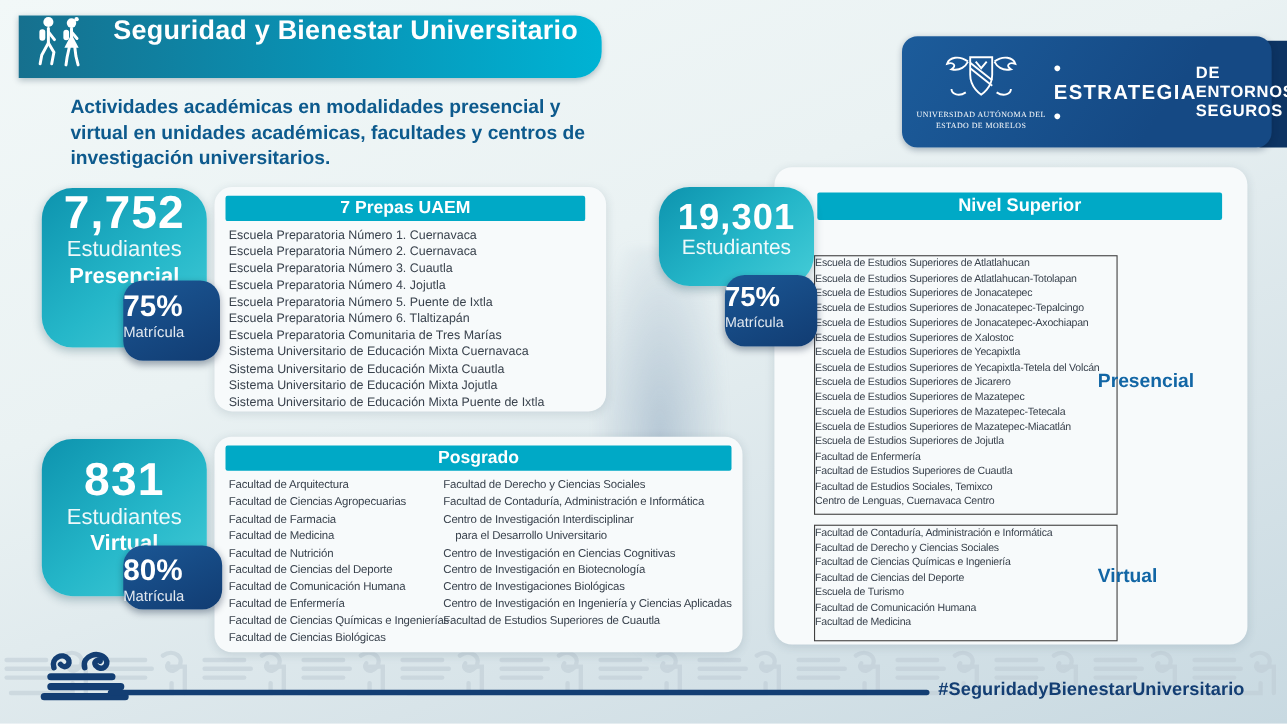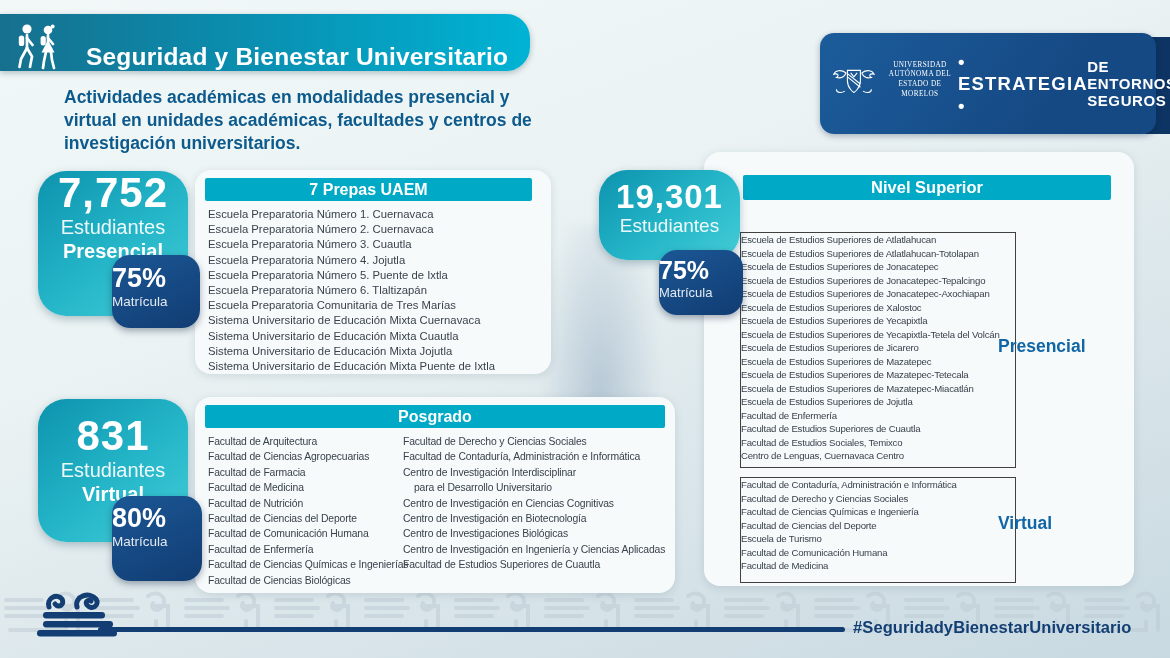--- a/index.html
+++ b/index.html
@@ -4,37 +4,37 @@
 <style>
   html,body{margin:0;padding:0;background:#ffffff;}
   .stage{position:relative;width:1170px;height:658px;overflow:hidden;
     background:linear-gradient(160deg,#f2f8f8 0%,#eaf2f3 38%,#d8e4e9 72%,#c8d9e1 100%);
     font-family:"Liberation Sans",sans-serif;}
   .softband{position:absolute;left:540px;top:225px;width:120px;height:380px;
     background:radial-gradient(ellipse at 50% 45%,rgba(115,145,175,.38),rgba(115,145,175,0) 72%);
     filter:blur(4px);}
 
   
-  .header-bar{position:absolute;left:0;top:14px;width:530px;height:57px;
+  .header-bar{position:absolute;left:17px;top:14px;width:530px;height:57px;
     background:linear-gradient(90deg,#16708e 0%,#0894b6 55%,#00b3d4 100%);
-    border-radius:0 24px 24px 0;display:flex;align-items:flex-end;
+    border-radius:0 24px 24px 0;display:flex;align-items:flex-start;
     box-shadow:0 2px 6px rgba(0,40,60,.28);z-index:3;}
   .header-title{color:#fff;font-weight:bold;font-size:24.5px;margin-left:16px;letter-spacing:.2px;}
   .students{margin-left:14px;flex:none;}
 
   .intro{position:absolute;left:64px;top:86px;width:482px;color:#0d5a8d;
     font-weight:bold;font-size:17.5px;line-height:1.31;z-index:2;}
 
   
   .logo-flap{position:absolute;left:1138px;top:37px;width:32px;height:97px;
     background:#0d3463;border-radius:8px 0 0 8px;z-index:1;}
   .logo-box{position:absolute;left:820px;top:33px;width:336px;height:101px;
     background:linear-gradient(125deg,#1c5c9b,#154984 70%);border-radius:14px;
     display:flex;align-items:center;z-index:2;box-shadow:0 2px 6px rgba(0,30,60,.3);}
-  .crest-wrap{width:132px;flex:none;display:flex;flex-direction:row;align-items:flex-start;margin-left:6px;}
+  .crest-wrap{width:132px;flex:none;display:flex;flex-direction:column;align-items:center;margin-left:6px;}
   .uni-name{color:#fff;font-family:"Liberation Serif",serif;font-size:7.2px;letter-spacing:.4px;
     text-align:center;line-height:1.35;margin-top:2px;}
   .strategy{flex:1;display:flex;flex-direction:row;align-items:center;color:#fff;margin-right:8px;}
   .strat-1{font-size:18.5px;font-weight:bold;letter-spacing:1.2px;}
   .strat-2{font-size:15px;font-weight:bold;letter-spacing:.6px;margin-top:-1px;}
   .strat-3{background:#ffffff;color:#154984;font-weight:bold;font-size:12.5px;
     padding:1px 7px;margin:2px 0 1px;letter-spacing:.3px;}
   .strat-year{font-size:16px;font-weight:bold;letter-spacing:2px;}
 
   
@@ -58,21 +58,21 @@
     border-radius:18px;color:#fff;z-index:3;
     box-shadow:0 3px 7px rgba(0,20,50,.35);box-sizing:border-box;}
   .badge .bval{font-weight:bold;}
   .badge .blab{opacity:.88;}
   .badge-presencial{left:112px;top:255px;width:88px;height:73px;padding-top:9px;}
   .badge-presencial .bval{font-size:27px;line-height:1.1;}
   .badge-presencial .blab{font-size:13.5px;}
   .badge-superior{left:659px;top:250px;width:84px;height:65px;padding-top:7px;}
   .badge-superior .bval{font-size:25px;line-height:1.1;}
   .badge-superior .blab{font-size:13px;}
-  .badge-virtual{left:112px;top:496px;width:90px;height:85px;padding-top:8px;}
+  .badge-virtual{left:112px;top:496px;width:90px;height:58px;padding-top:8px;}
   .badge-virtual .bval{font-size:27px;line-height:1.1;}
   .badge-virtual .blab{font-size:13.5px;}
 
   
   .panel{position:absolute;background:#f7fafb;border-radius:16px;
     box-shadow:0 2px 9px rgba(40,70,90,.14);z-index:1;}
   .panel-prepas{left:195px;top:170px;width:356px;height:204px;}
   .panel-posgrado{left:195px;top:397px;width:480px;height:196px;}
   .panel-superior{left:704px;top:152px;width:430px;height:434px;}
 

